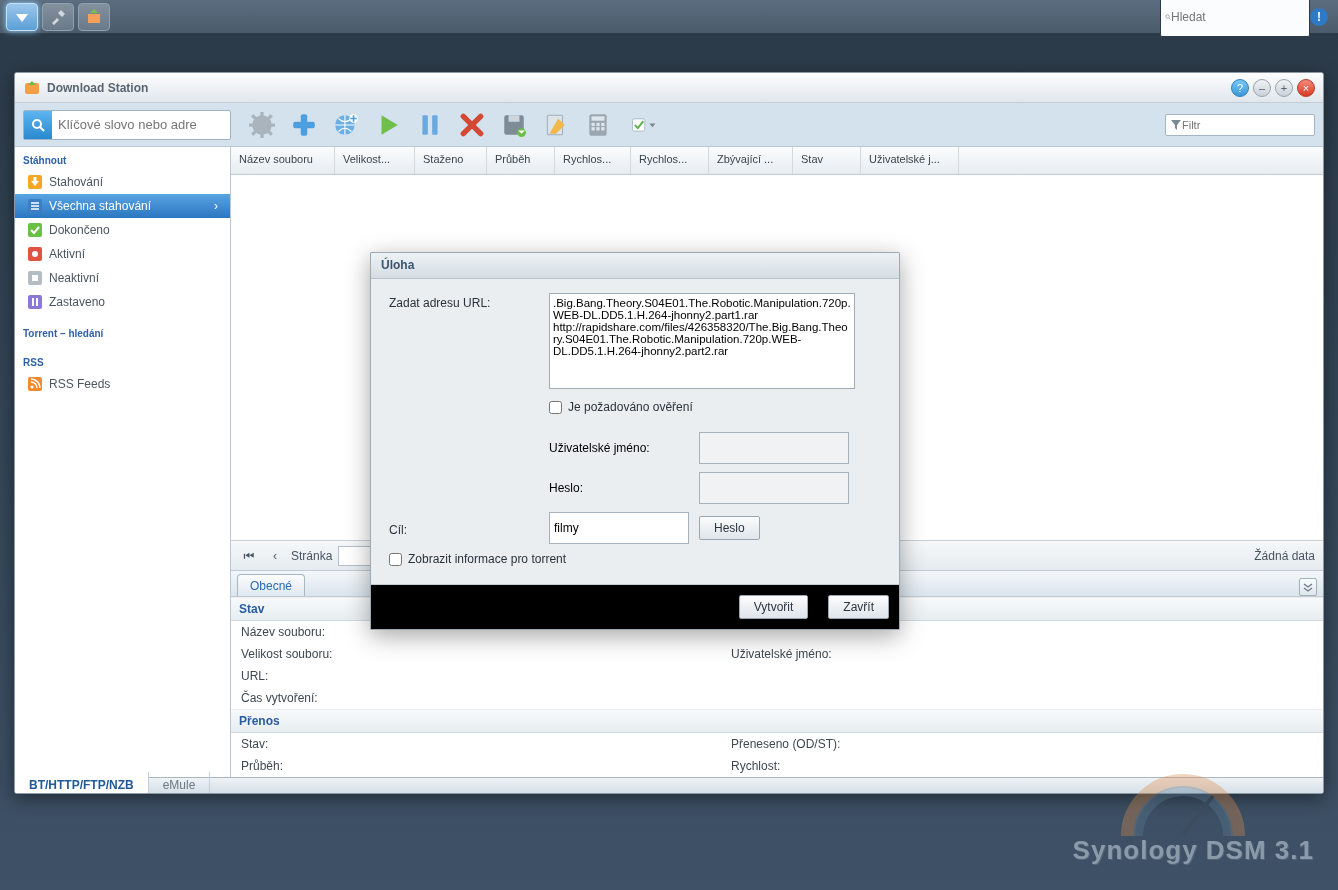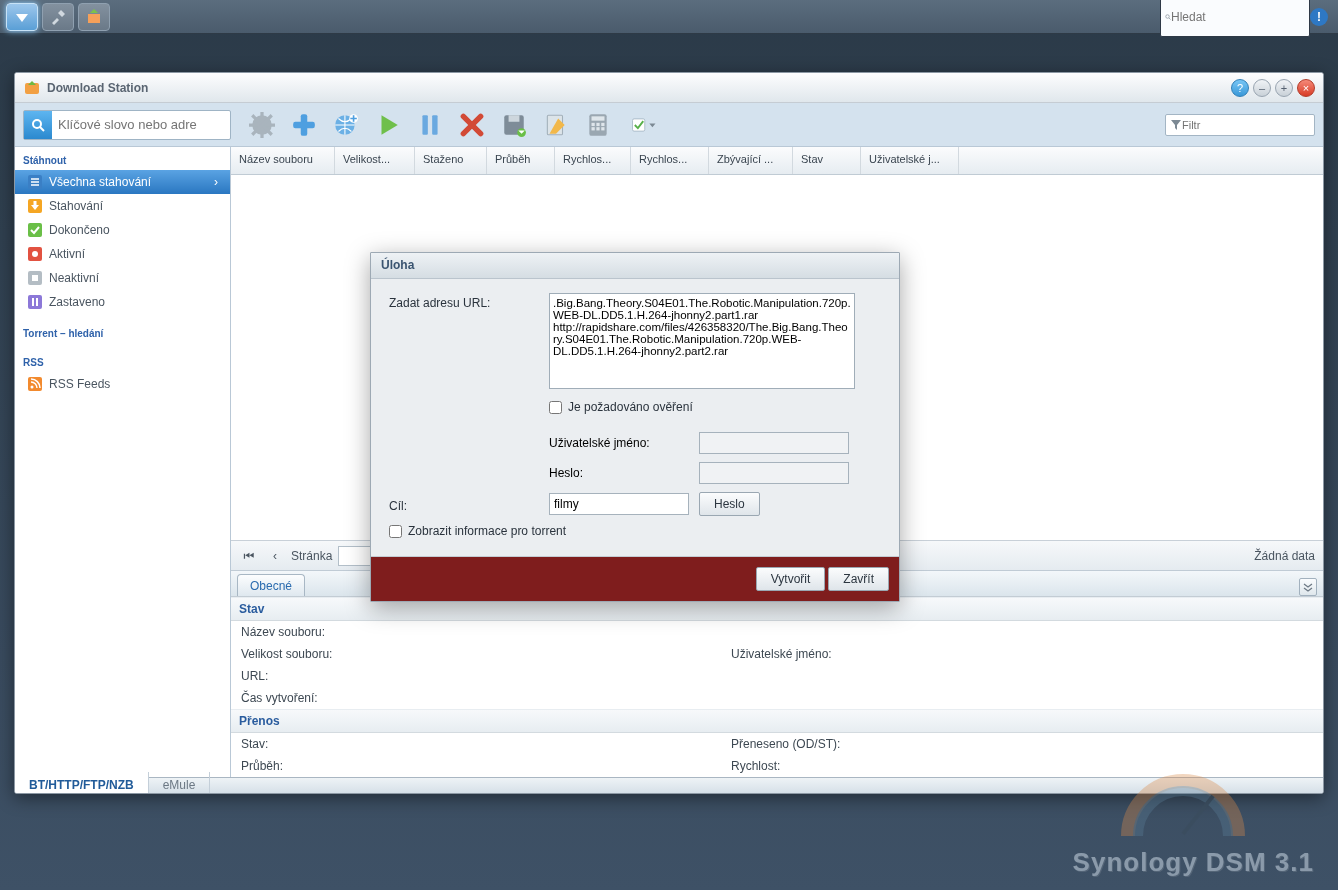--- a/index.html
+++ b/index.html
@@ -66,29 +66,29 @@
 .bottomtabs .bt.nosel{color:#6c7884;font-weight:normal;}
 
 
 .modal{position:absolute;left:370px;top:252px;width:530px;background:#ebeef1;border:1px solid #9da9b4;box-shadow:0 6px 24px rgba(0,0,0,.35);border-radius:1px;}
 .modal .mtitle{height:26px;background:linear-gradient(#eef2f5,#d5dde3);border-bottom:1px solid #bac4cd;padding:5px 10px;color:#3a5470;font-weight:bold;}
 .modal .mbody{padding:14px 18px 8px;}
 .modal .mrow{display:flex;margin-bottom:8px;align-items:flex-start;}
 .modal .mlbl{width:160px;padding-top:3px;color:#2a333d;}
 .modal .mfield{flex:1;}
 .modal textarea{width:306px;height:96px;border:1px solid #a0adb8;background:#fff;font-family:inherit;font-size:11.5px;padding:3px;resize:none;overflow-y:scroll;}
-.modal input[type=text],.modal input[type=password]{height:22px;border:1px solid #a6b2bc;background:#fff;padding:0 4px;}
+.modal input[type=text],.modal input[type=password]{height:32px;border:1px solid #a6b2bc;background:#fff;padding:0 4px;}
 .modal .dest{width:140px;}
 .modal .btn{height:24px;padding:0 14px;border:1px solid #9aa7b2;background:linear-gradient(#fbfcfd,#dfe5ea);border-radius:2px;cursor:pointer;color:#2c3640;}
-.modal .mfoot{border-top:1px solid #c4ccd3;padding:10px;display:flex;justify-content:flex-end;gap:3px;background:#7f1d1d;}
+.modal .mfoot{border-top:1px solid #c4ccd3;padding:10px;display:flex;justify-content:flex-end;gap:20px;background:#000000;}
 .modal .chk{display:flex;align-items:center;gap:6px;margin-bottom:10px;color:#2a333d;}
 .modal .chk input{width:13px;height:13px;}
 
 
-.wm-logo{position:absolute;right:24px;bottom:12px;color:#beccd9;font-size:26px;font-weight:bold;letter-spacing:1px;opacity:.6;text-shadow:1px 1px 0 rgba(255,255,255,.2);}
+.wm-logo{position:absolute;right:24px;bottom:24px;color:#beccd9;font-size:26px;font-weight:bold;letter-spacing:1px;opacity:.6;text-shadow:1px 1px 0 rgba(255,255,255,.2);}
 .wm-arc{position:absolute;right:90px;bottom:44px;width:130px;height:90px;opacity:.5;}
 </style>
 </head>
 <body>
 
 <div class="sysbar">
   <div class="sbtn active">
     <svg width="18" height="14" viewBox="0 0 18 14">
         <polygon points="3,4 15,4 9,12" fill="#fff"></polygon>
       </svg>
@@ -222,43 +222,43 @@
         <svg width="12" height="12" viewBox="0 0 12 12">
             <polygon points="1,1 11,1 7,6 7,11 5,9 5,6" fill="#7c8994"></polygon>
           </svg>
         <input placeholder="Filtr" style="">
       </div>
     </div>
 
     <div class="midrow">
       <div class="sidebar">
         <div class="shdr">Stáhnout</div>
+        <div class="sitem">
+          <span class="ic">
+              <svg width="14" height="14" viewBox="0 0 14 14">
+                <rect width="14" height="14" rx="2" fill="#f5a623"></rect>
+                <polygon points="7,11 3,6 11,6" fill="#fff"></polygon>
+                <rect x="5.5" y="2" width="3" height="5" fill="#fff"></rect>
+              </svg>
+            </span>
+          <span>Stahování</span>
+        </div>
         <div class="sitem sel">
           <span class="ic">
               <svg width="14" height="14" viewBox="0 0 14 14">
                 <rect width="14" height="14" rx="2" fill="#3a7fc5"></rect>
                 <g stroke="#fff" stroke-width="1.5">
                   <line x1="3" y1="4" x2="11" y2="4"></line>
                   <line x1="3" y1="7" x2="11" y2="7"></line>
                   <line x1="3" y1="10" x2="11" y2="10"></line>
                 </g>
               </svg>
             </span>
           <span>Všechna stahování</span>
           <span class="chev">›</span>
-        </div>
-        <div class="sitem">
-          <span class="ic">
-              <svg width="14" height="14" viewBox="0 0 14 14">
-                <rect width="14" height="14" rx="2" fill="#f5a623"></rect>
-                <polygon points="7,11 3,6 11,6" fill="#fff"></polygon>
-                <rect x="5.5" y="2" width="3" height="5" fill="#fff"></rect>
-              </svg>
-            </span>
-          <span>Stahování</span>
         </div>
         <div class="sitem">
           <span class="ic">
               <svg width="14" height="14" viewBox="0 0 14 14">
                 <rect width="14" height="14" rx="2" fill="#6abf47"></rect>
                 <path d="M3 7l3 3 5-6" stroke="#fff" stroke-width="2" fill="none"></path>
               </svg>
             </span>
           <span>Dokončeno</span>
         </div>

